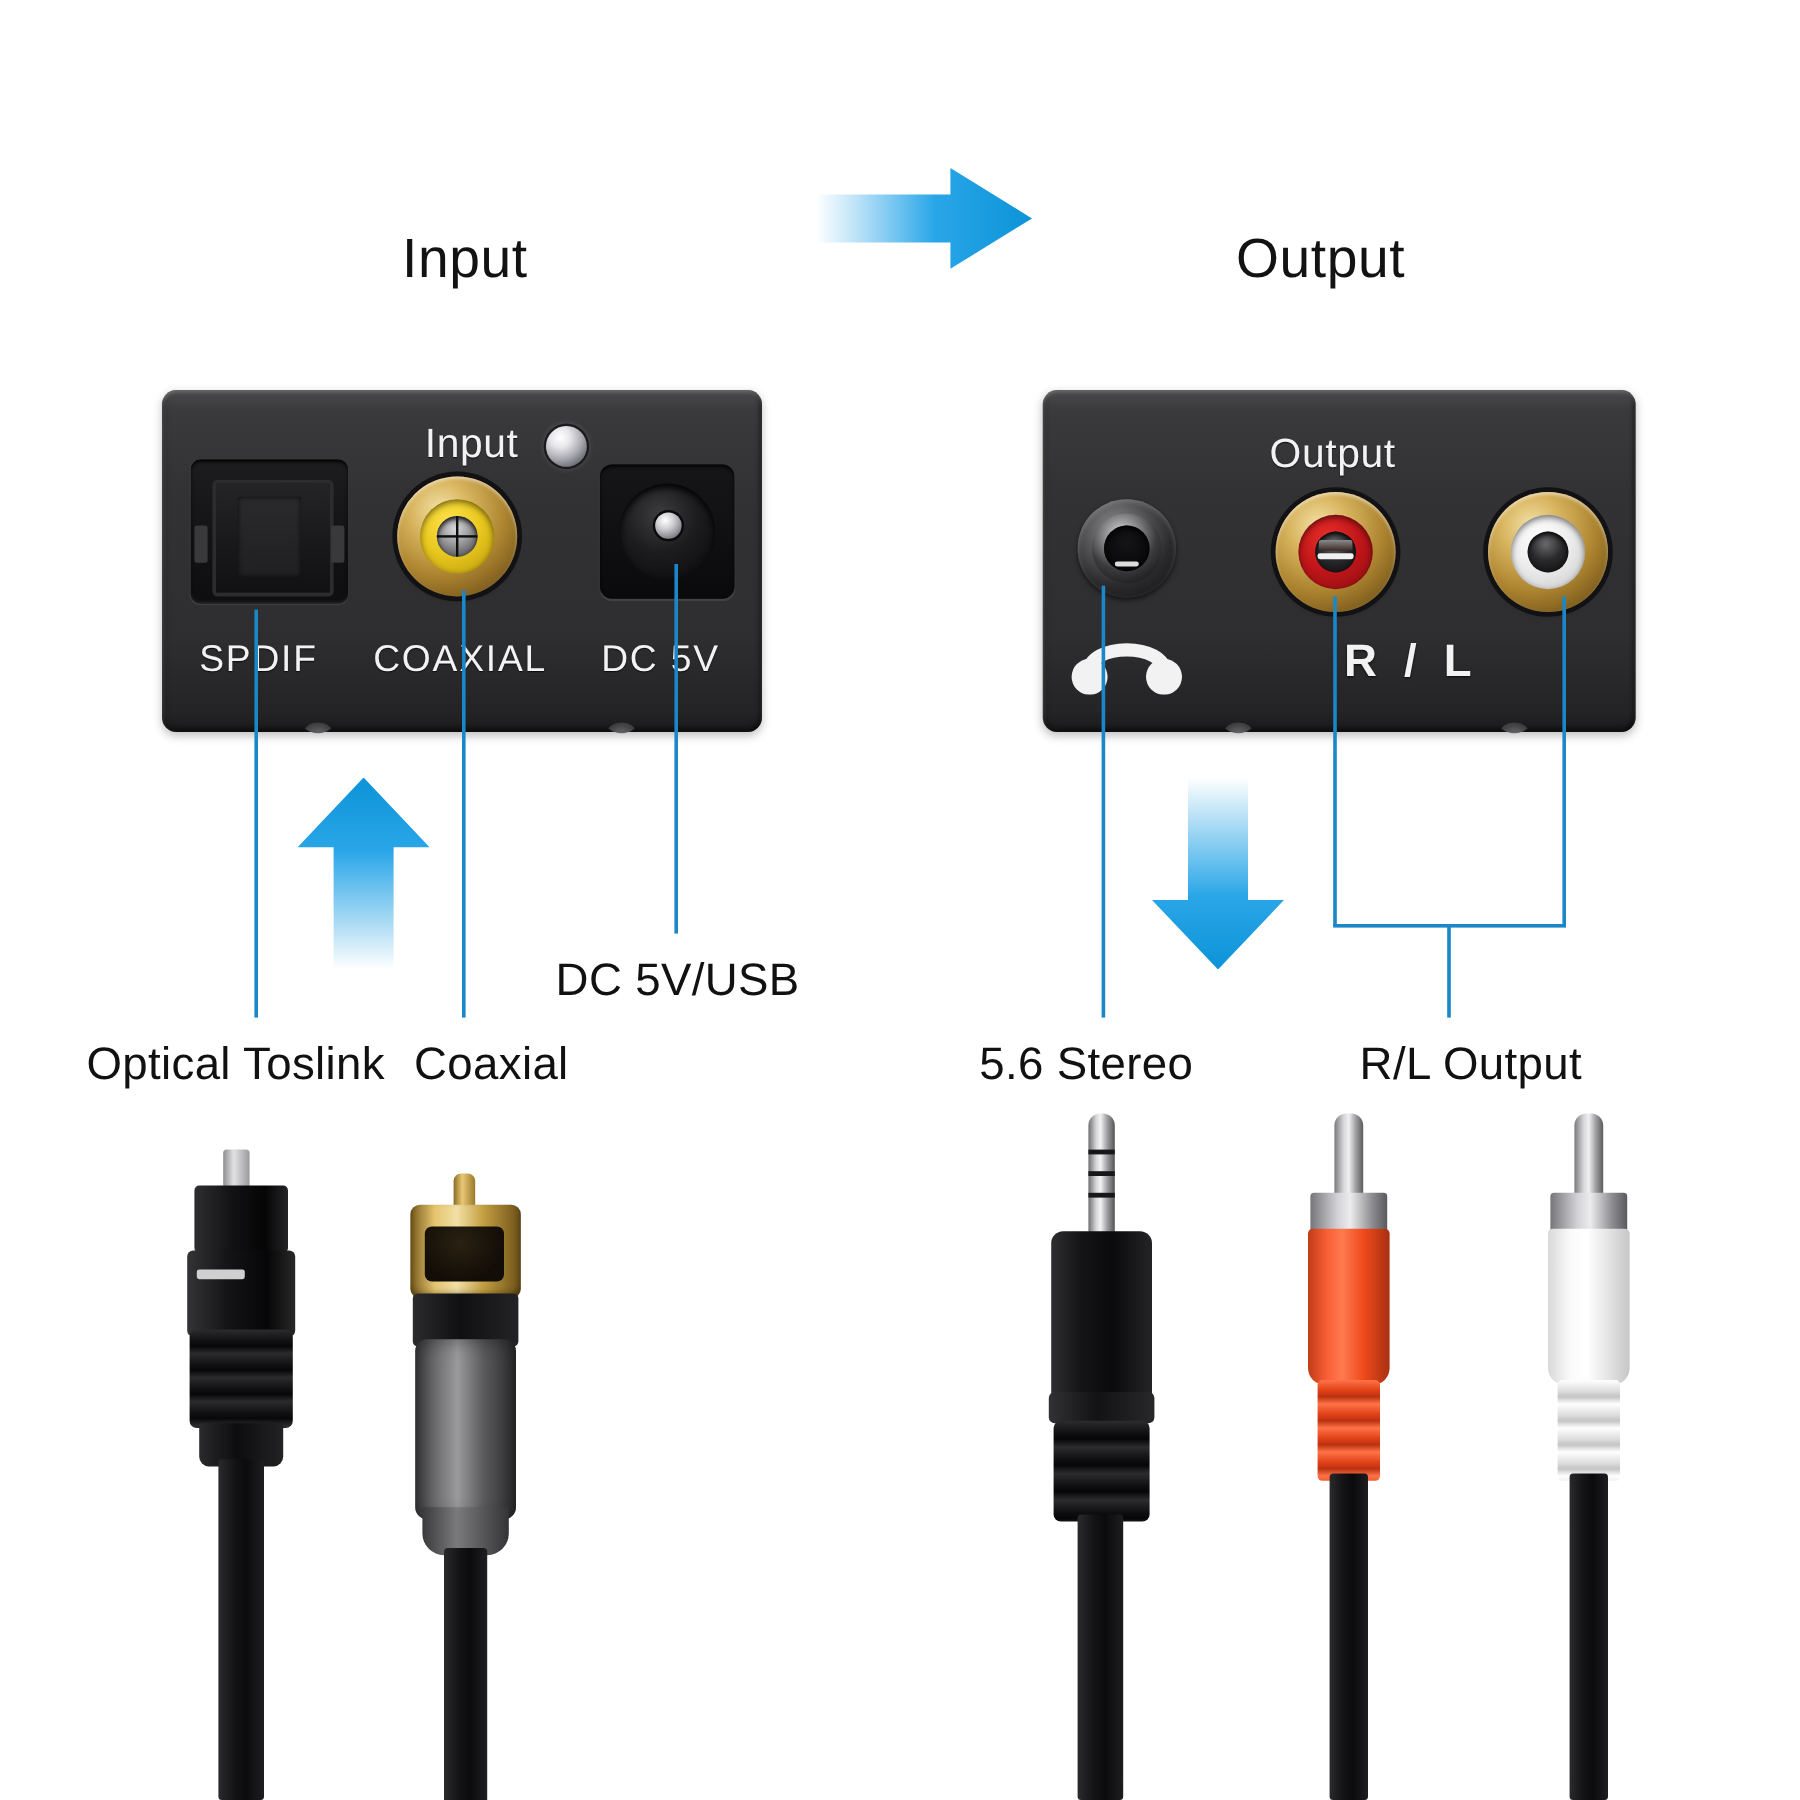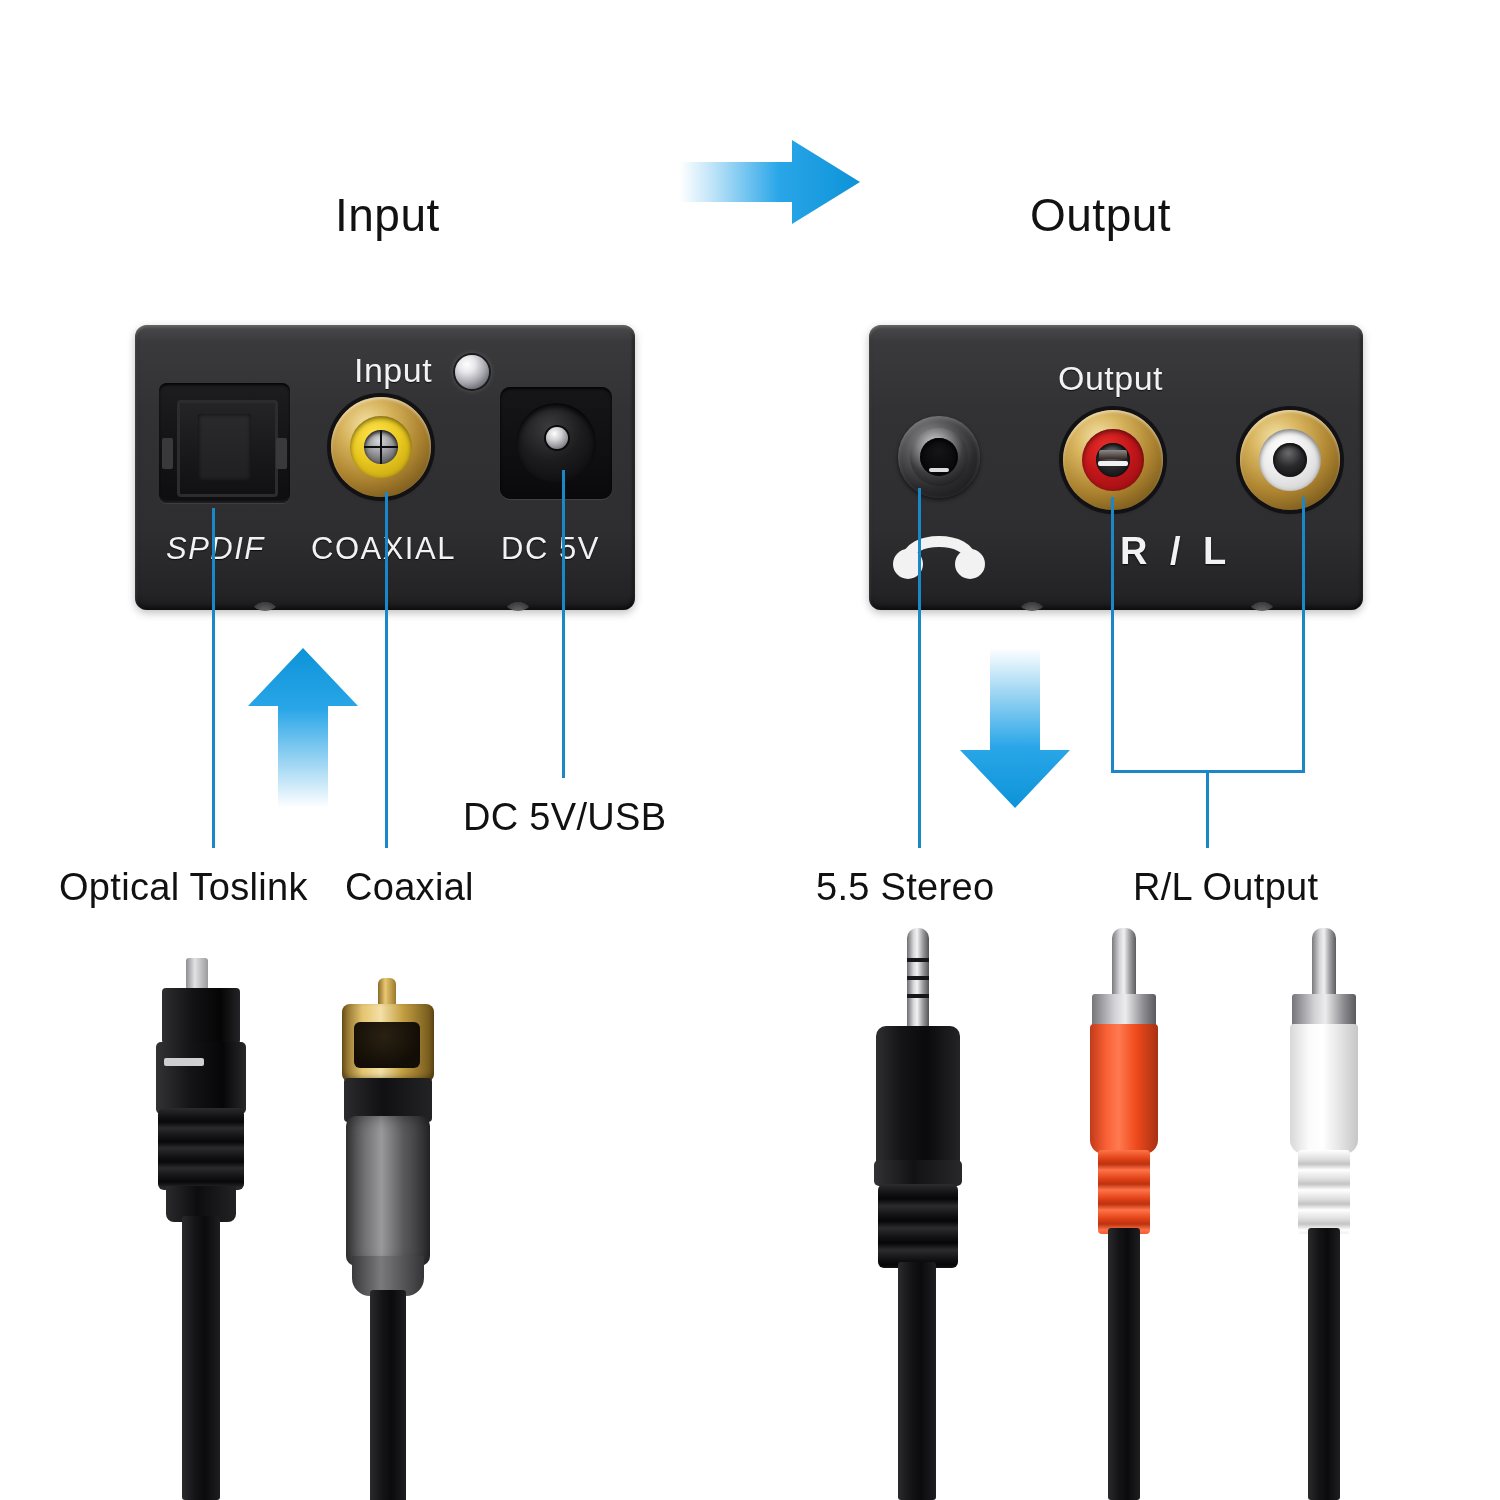--- a/index.html
+++ b/index.html
@@ -237,21 +237,21 @@
     <div class="panel-label big" style="left:219px;top:26px;">Input</div>
 
     <div class="led" style="left:320px;top:30px;width:34px;height:34px;"></div>
 
     <div class="spdif" style="left:24px;top:58px;width:131px;height:120px;">
       <div class="shutter"></div>
       <div class="tongue"></div>
       <div class="side l"></div>
       <div class="side r"></div>
     </div>
-    <div class="panel-label caption" style="left:31px;top:206px;font-style:italic;">SPDIF</div>
+    <div class="panel-label caption" style="left:31px;top:206px;">SPDIF</div>
 
     <div class="rca yellow" style="left:196px;top:72px;width:100px;height:100px;">
       <div class="ring">
           <div class="hole"></div>
         </div>
     </div>
     <div class="panel-label caption" style="left:176px;top:206px;">COAXIAL</div>
 
     <div class="abs" style="left:365px;top:62px;width:112px;height:112px;border-radius:10px;
          background:linear-gradient(180deg,#161618 0%,#0f0f11 60%,#0a0a0c 100%);
@@ -339,27 +339,27 @@
           <stop offset="0%" stop-color="#ffffff"></stop>
           <stop offset="25%" stop-color="#a8daf4"></stop>
           <stop offset="62%" stop-color="#29a6e8"></stop>
           <stop offset="100%" stop-color="#0d93d8"></stop>
         </linearGradient>
       </defs>
       <path d="M55,160 L110,102 L80,102 L80,0 L30,0 L30,102 L0,102 Z" fill="url(#dng)"></path>
     </svg>
   </div>
 
-  <div class="callout" style="left:59px;top:866px;">Optical Toslink</div>
+  <div class="callout" style="left:72px;top:866px;">Optical Toslink</div>
 
   <div class="callout" style="left:345px;top:866px;">Coaxial</div>
 
   <div class="callout" style="left:463px;top:796px;">DC 5V/USB</div>
 
-  <div class="callout" style="left:816px;top:866px;">5.5 Stereo</div>
+  <div class="callout" style="left:816px;top:866px;">5.6 Stereo</div>
 
   <div class="callout" style="left:1133px;top:866px;">R/L Output</div>
 
   <div class="abs" style="left:150px;top:958px;width:120px;height:542px;">
     <div class="abs" style="left:36px;top:0;width:22px;height:32px;border-radius:3px;
          background:linear-gradient(90deg,#8e8e90,#e2e2e4 40%,#9a9a9c 100%);"></div>
     <div class="abs" style="left:12px;top:30px;width:78px;height:56px;border-radius:4px;
          background:linear-gradient(90deg,#2e2e30 0%,#121214 40%,#050506 75%,#242426 100%);"></div>
     <div class="abs" style="left:6px;top:84px;width:90px;height:72px;border-radius:5px;
          background:linear-gradient(90deg,#333335 0%,#141416 38%,#060608 74%,#282828 100%);"></div>

